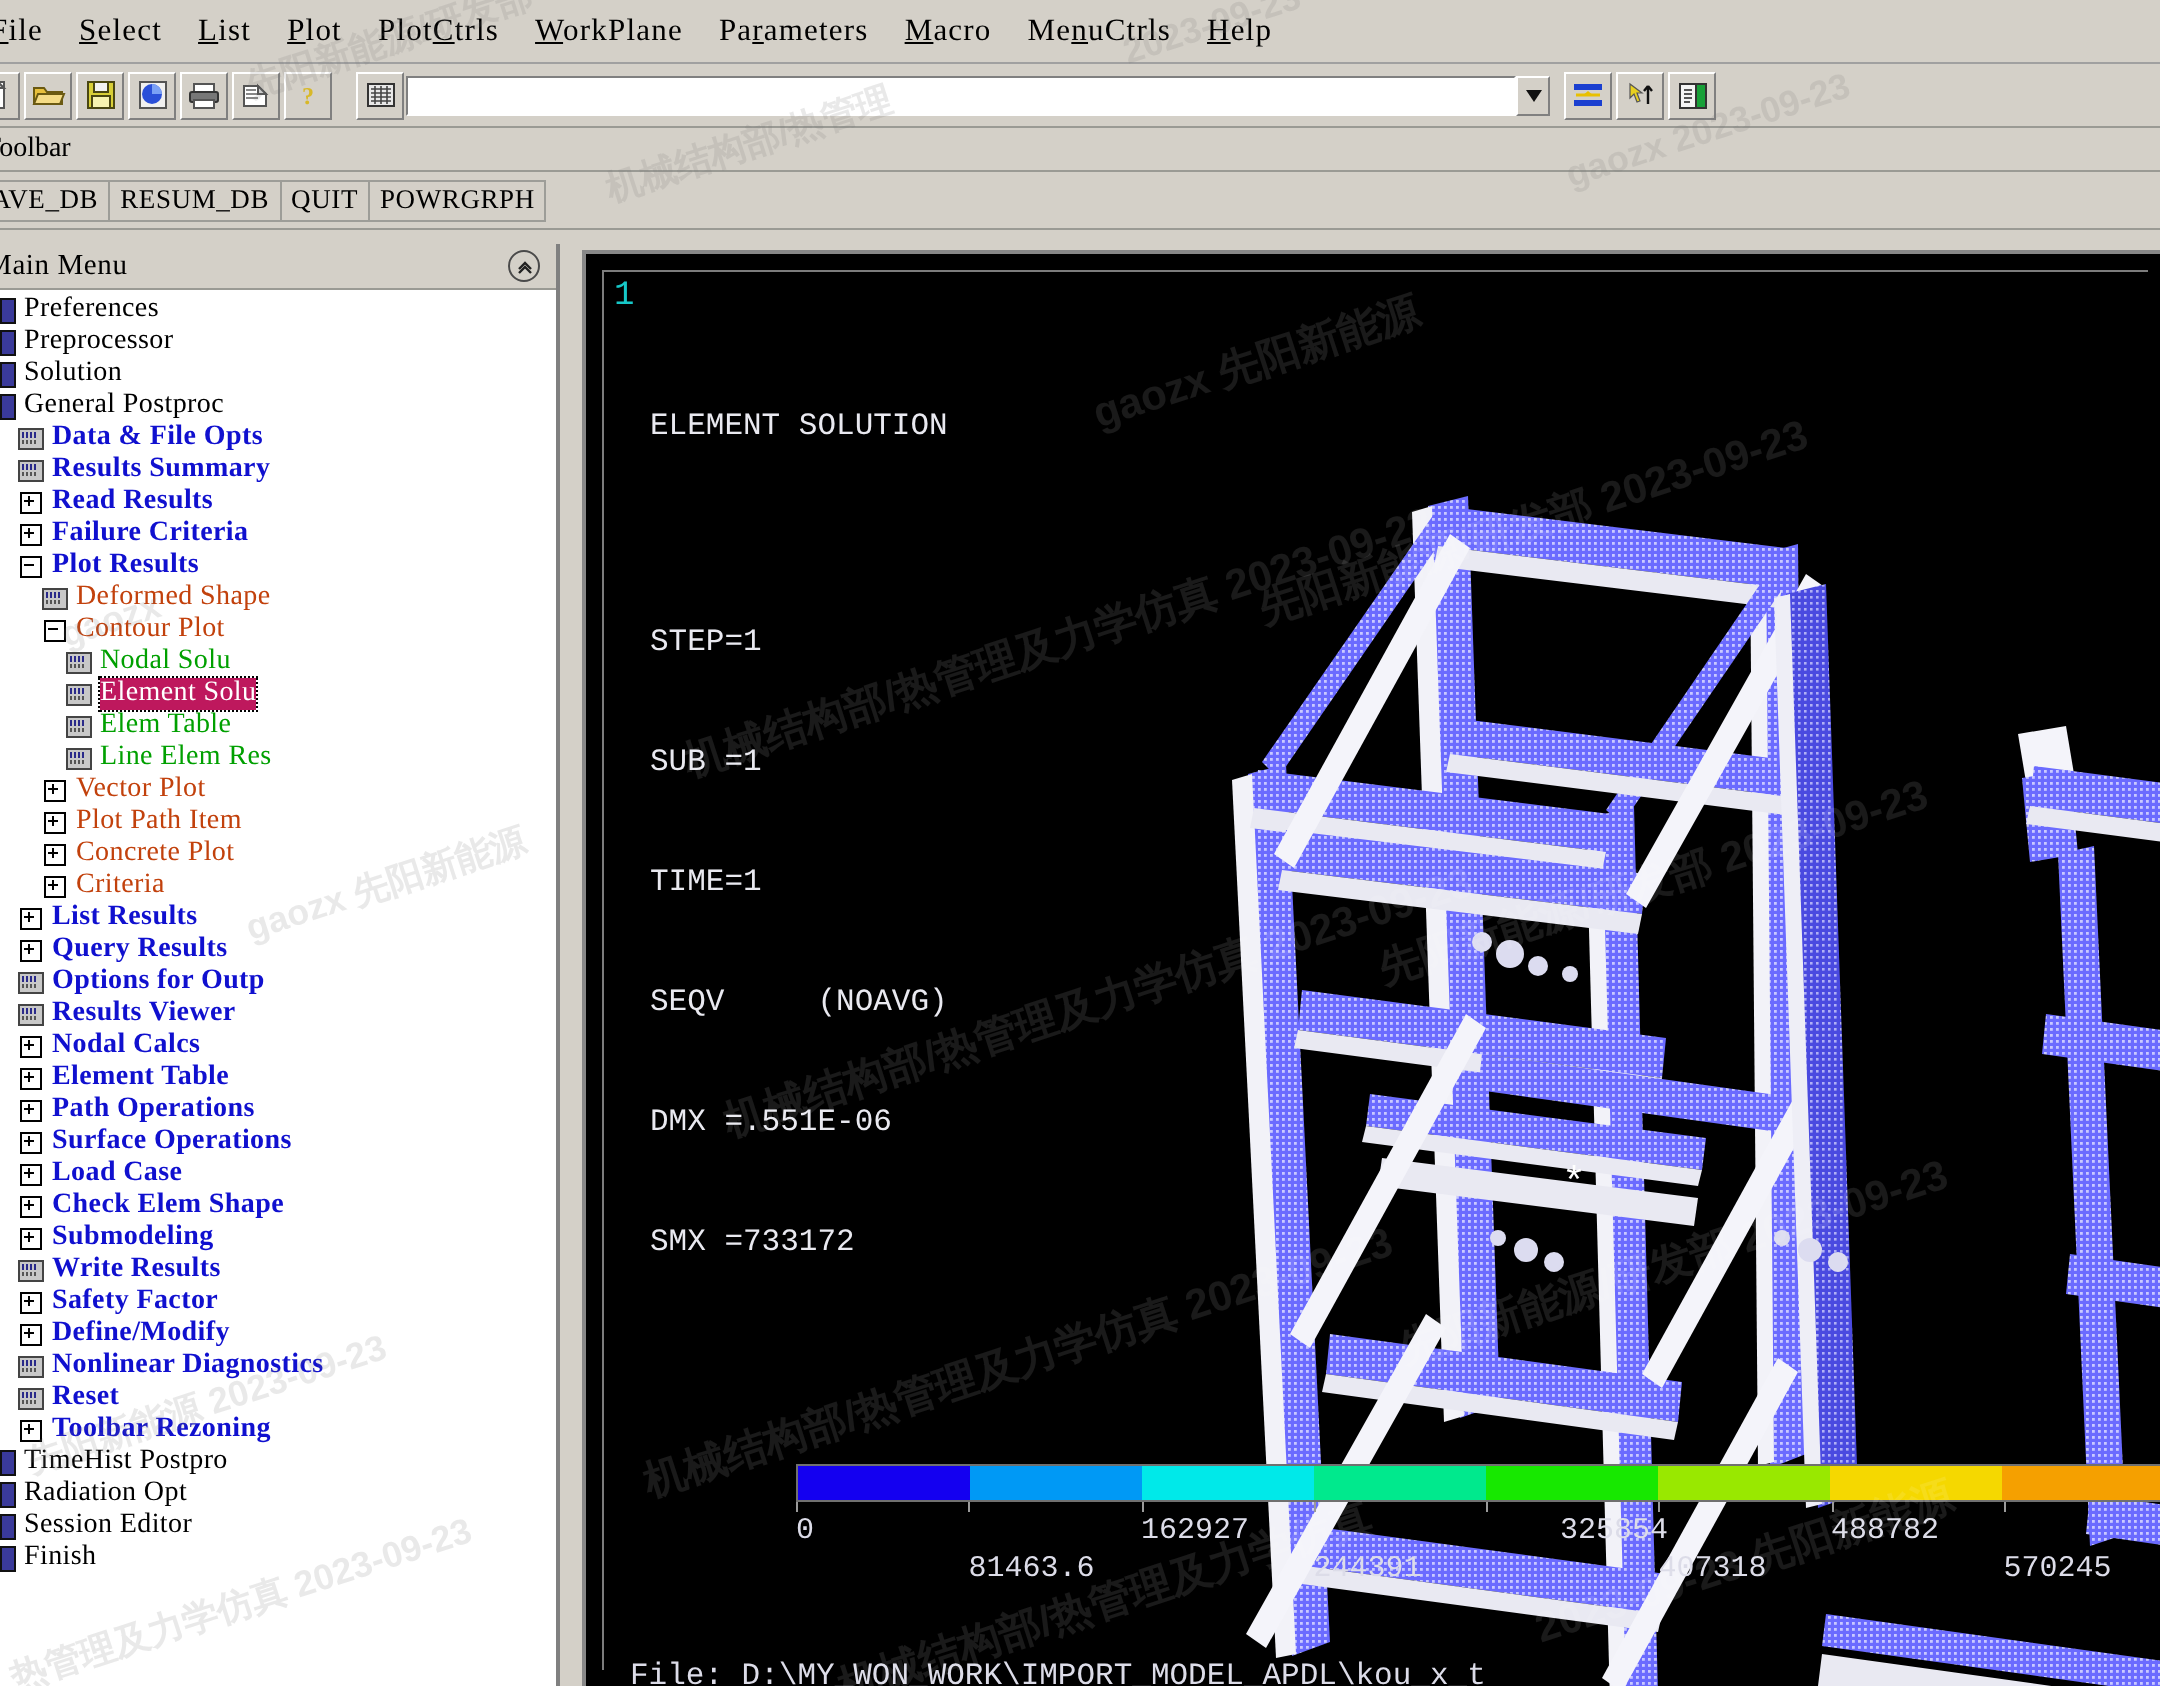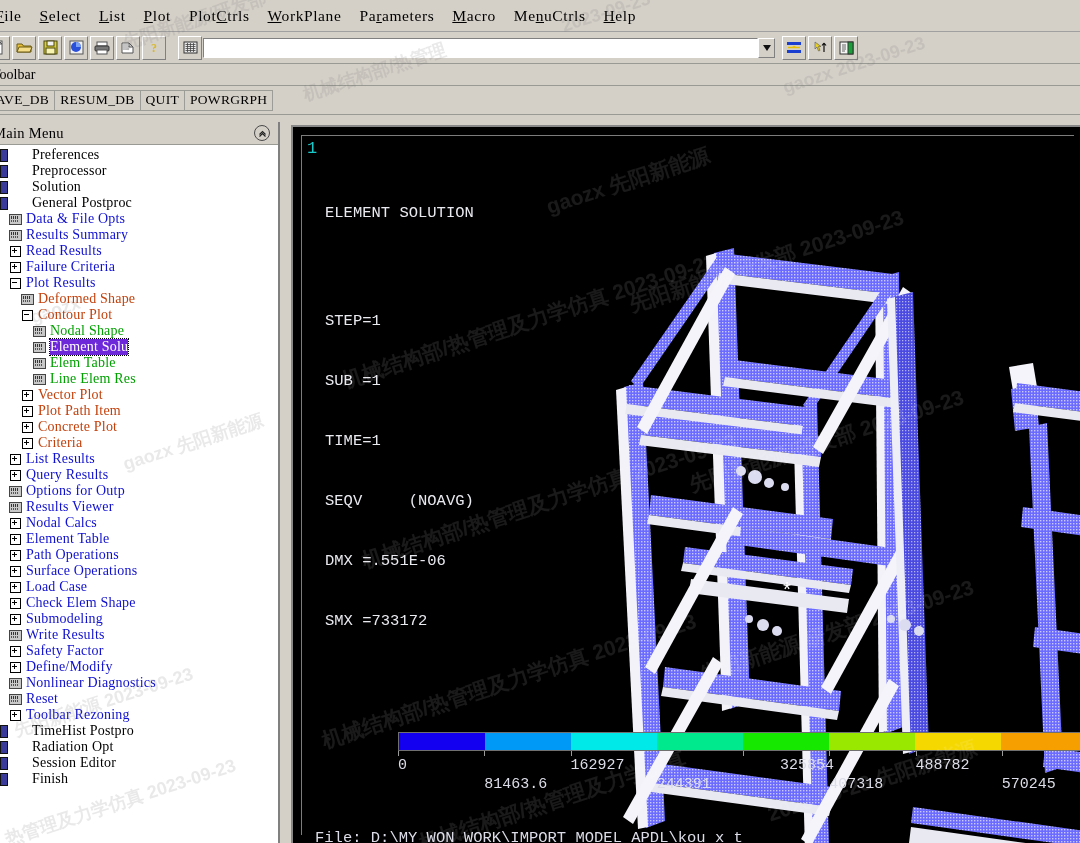--- a/index.html
+++ b/index.html
@@ -159,27 +159,27 @@
     display: flex; align-items: center;
     height: 16px;
     font-family: "Liberation Serif", serif;
     font-size: 14px;
     letter-spacing: 0.2px;
     white-space: nowrap;
     cursor: default;
   }
   .tree-label { line-height: 16px; }
   .tree-row.sel .tree-label {
-    background: #6d28d9;
+    background: #be185d;
     color: #fff;
     outline: 1px dotted #000;
   }
   
-  .lvl0 { padding-left: 0px; gap: 20px; }
-  .lvl1 { padding-left: 8px; }
+  .lvl0 { padding-left: 0px; }
+  .lvl1 { padding-left: 8px; font-weight: bold; }
   .lvl2 { padding-left: 20px; }
   .lvl3 { padding-left: 32px; }
   
   .c-black { color: #000; }
   .c-blue  { color: #1010cf; }
   .c-red   { color: #c2410c; }
   .c-green { color: #00a000; }
 
   
   .gl {
@@ -501,21 +501,21 @@
         <div class="tree-row lvl2">
           <span class="gl screen"></span>
           <span class="tree-label c-red">Deformed Shape</span>
         </div>
         <div class="tree-row lvl2">
           <span class="gl minus"></span>
           <span class="tree-label c-red">Contour Plot</span>
         </div>
         <div class="tree-row lvl3">
           <span class="gl screen"></span>
-          <span class="tree-label c-green">Nodal Shape</span>
+          <span class="tree-label c-green">Nodal Solu</span>
         </div>
         <div class="tree-row lvl3 sel">
           <span class="gl screen"></span>
           <span class="tree-label c-green">Element Solu</span>
         </div>
         <div class="tree-row lvl3">
           <span class="gl screen"></span>
           <span class="tree-label c-green">Elem Table</span>
         </div>
         <div class="tree-row lvl3">

